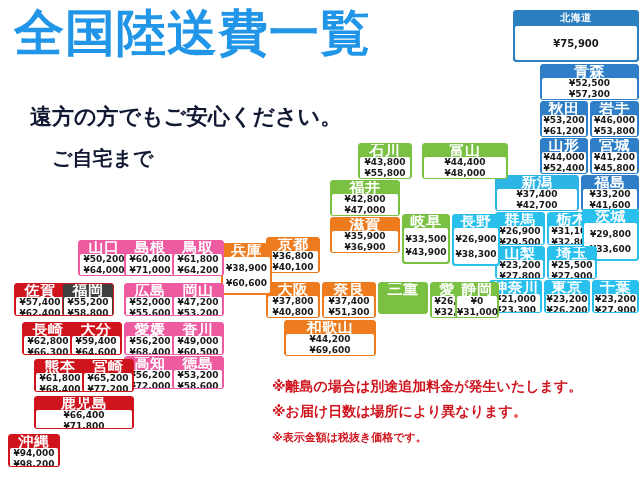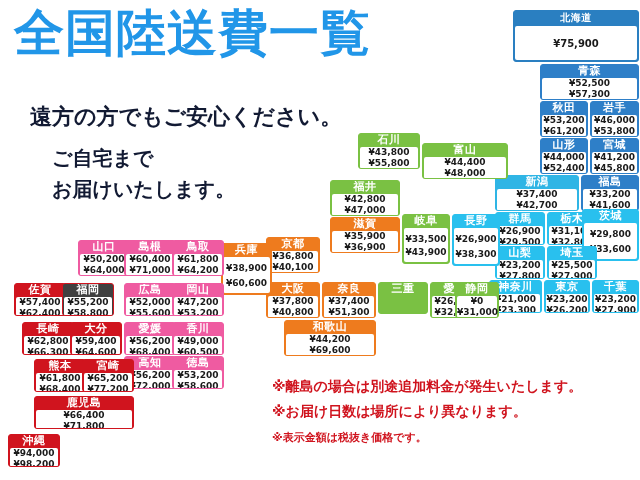--- a/index.html
+++ b/index.html
@@ -33,21 +33,21 @@
   .pref{
     position:absolute;
     border-radius:3px;
     box-sizing:border-box;
     overflow:hidden;
     display:flex;flex-direction:column;
     border:1px solid transparent;
   }
   .pref .hd{
     text-align:center;color:#ffffff;font-weight:bold;
-    font-size:11px;line-height:12px;height:12px;
+    font-size:15px;line-height:12px;height:12px;
     letter-spacing:0.5px;
   }
   .pref .body{
     flex:1;background:#ffffff;
     display:flex;flex-direction:column;
     justify-content:space-around;
     margin:1px;border-radius:2px;
   }
   .pref .v{
     text-align:center;font-weight:bold;font-size:9px;
@@ -65,21 +65,20 @@
   .note.n3{left:272px;top:430px;font-size:11px;}
 </style>
 </head>
 <body>
 
 <div id="stage">
 
   <div class="title">全国陸送費一覧</div>
   <div class="sub1">遠方の方でもご安心ください。</div>
   <div class="sub2">ご自宅まで</div>
-  <div class="sub3">お届けいたします。</div>
 
   <div id="pref-layer">
       <div class="pref big" style="left: 513px; top: 10px; width: 126px; height: 52px; background: rgb(42, 127, 193); border-color: rgb(42, 127, 193);">
         <div class="hd">北海道</div>
         <div class="body">
           <div class="v">¥75,900</div>
         </div>
       </div>
       <div class="pref" style="left: 540px; top: 64px; width: 99px; height: 36px; background: rgb(46, 127, 200); border-color: rgb(46, 127, 200);">
         <div class="hd">青森</div>
@@ -179,21 +178,21 @@
           <div class="v">¥26,200</div>
         </div>
       </div>
       <div class="pref" style="left: 592px; top: 280px; width: 47px; height: 33px; background: rgb(41, 192, 238); border-color: rgb(41, 192, 238);">
         <div class="hd">千葉</div>
         <div class="body">
           <div class="v">¥23,200</div>
           <div class="v">¥27,900</div>
         </div>
       </div>
-      <div class="pref" style="left: 358px; top: 133px; width: 62px; height: 36px; background: rgb(122, 193, 67); border-color: rgb(122, 193, 67);">
+      <div class="pref" style="left: 358px; top: 143px; width: 54px; height: 36px; background: rgb(122, 193, 67); border-color: rgb(122, 193, 67);">
         <div class="hd">石川</div>
         <div class="body">
           <div class="v">¥43,800</div>
           <div class="v">¥55,800</div>
         </div>
       </div>
       <div class="pref" style="left: 422px; top: 143px; width: 86px; height: 36px; background: rgb(122, 193, 67); border-color: rgb(122, 193, 67);">
         <div class="hd">富山</div>
         <div class="body">
           <div class="v">¥44,400</div>

